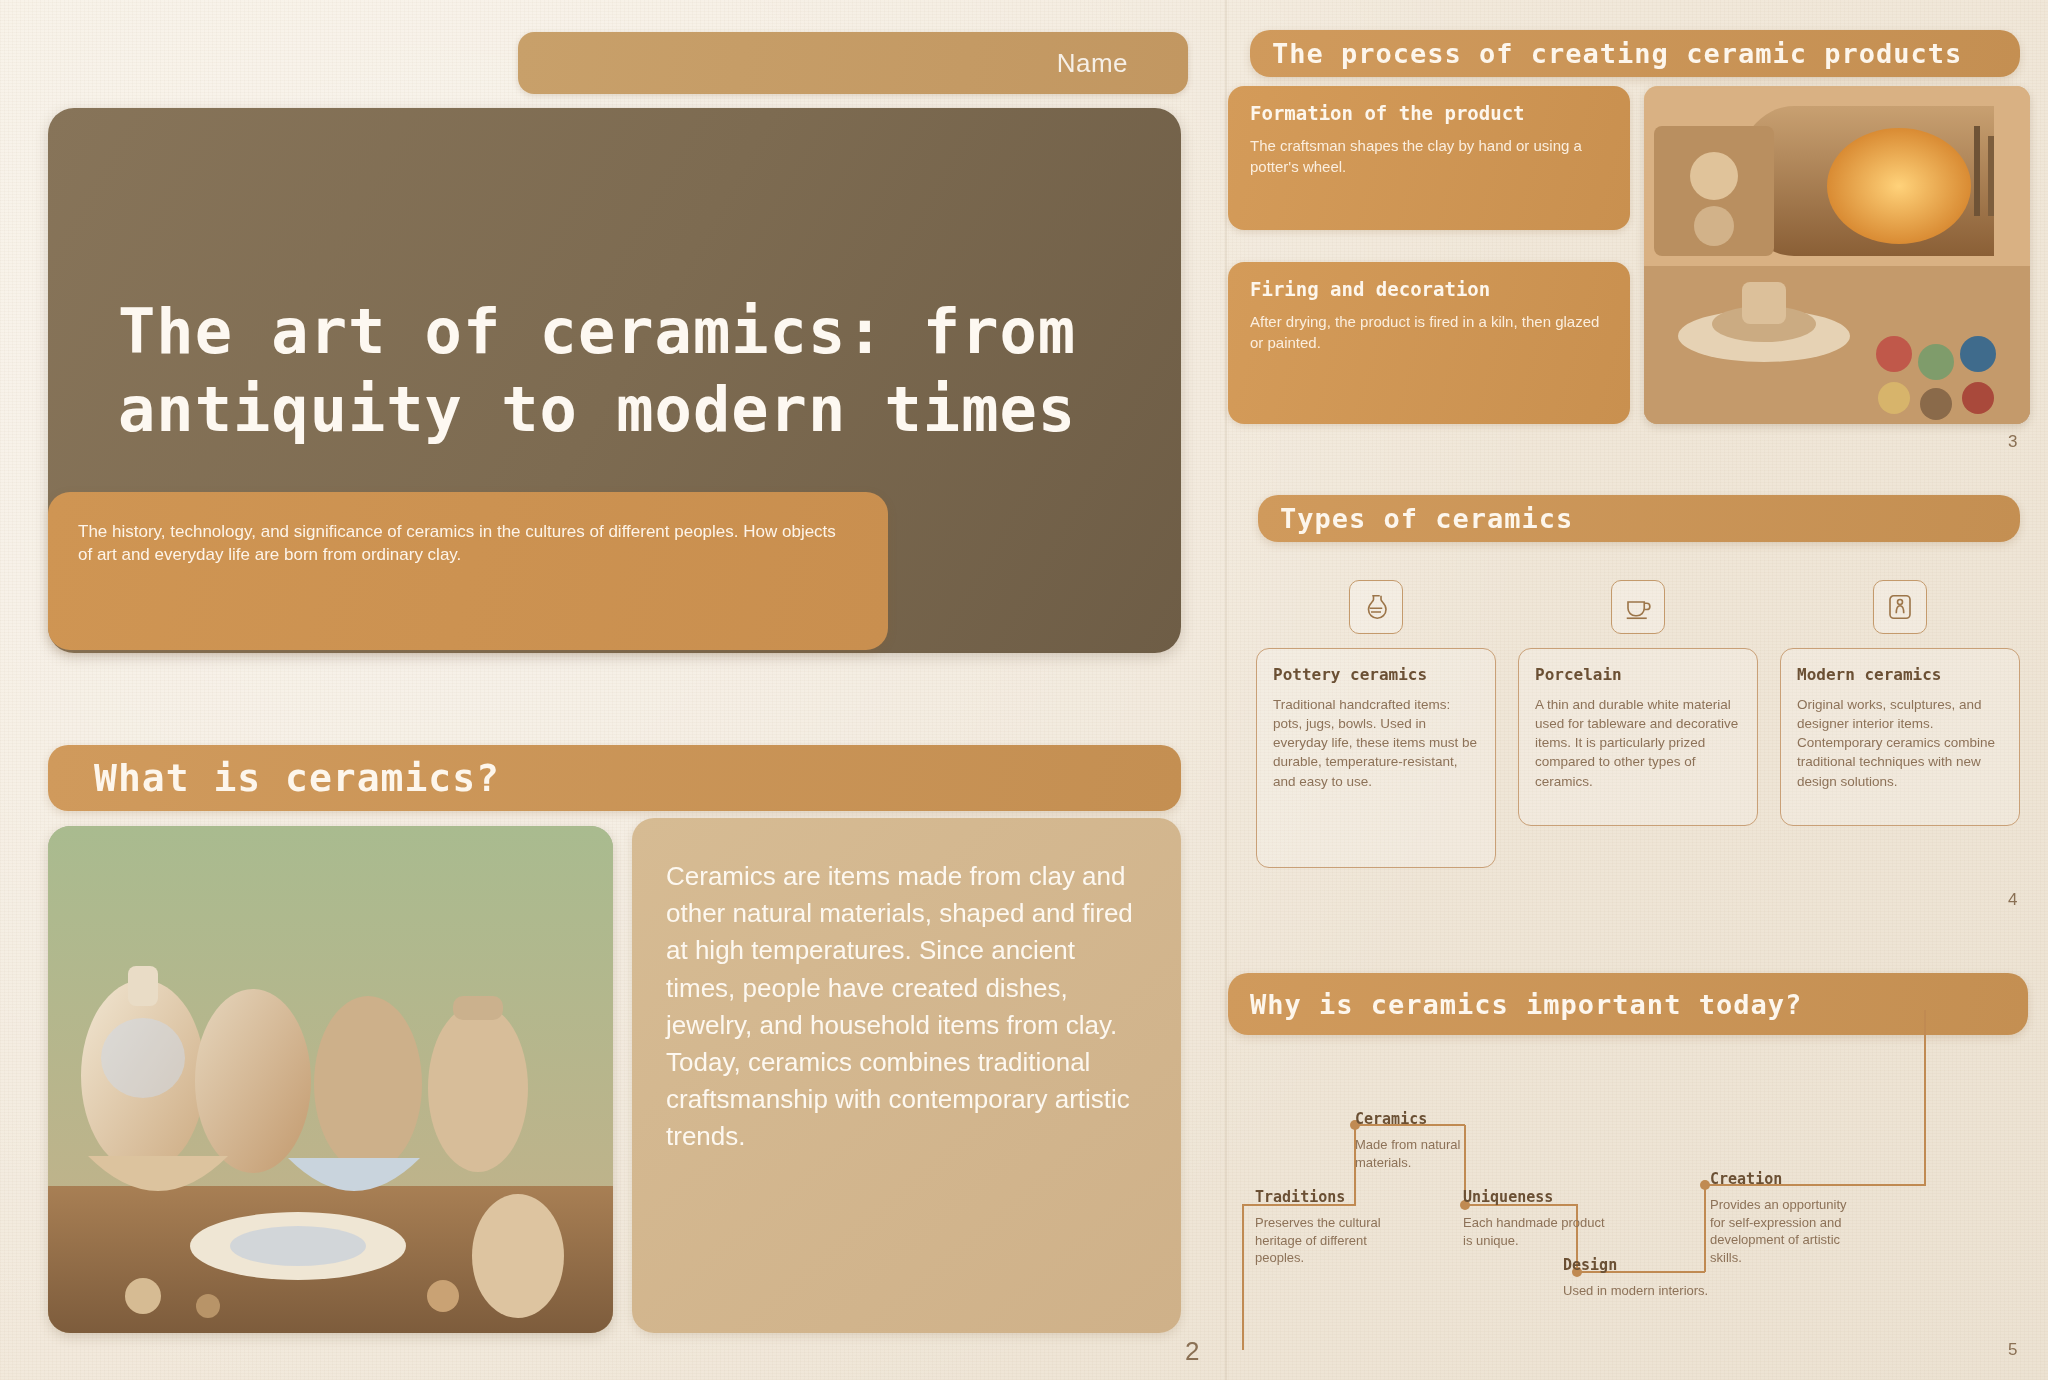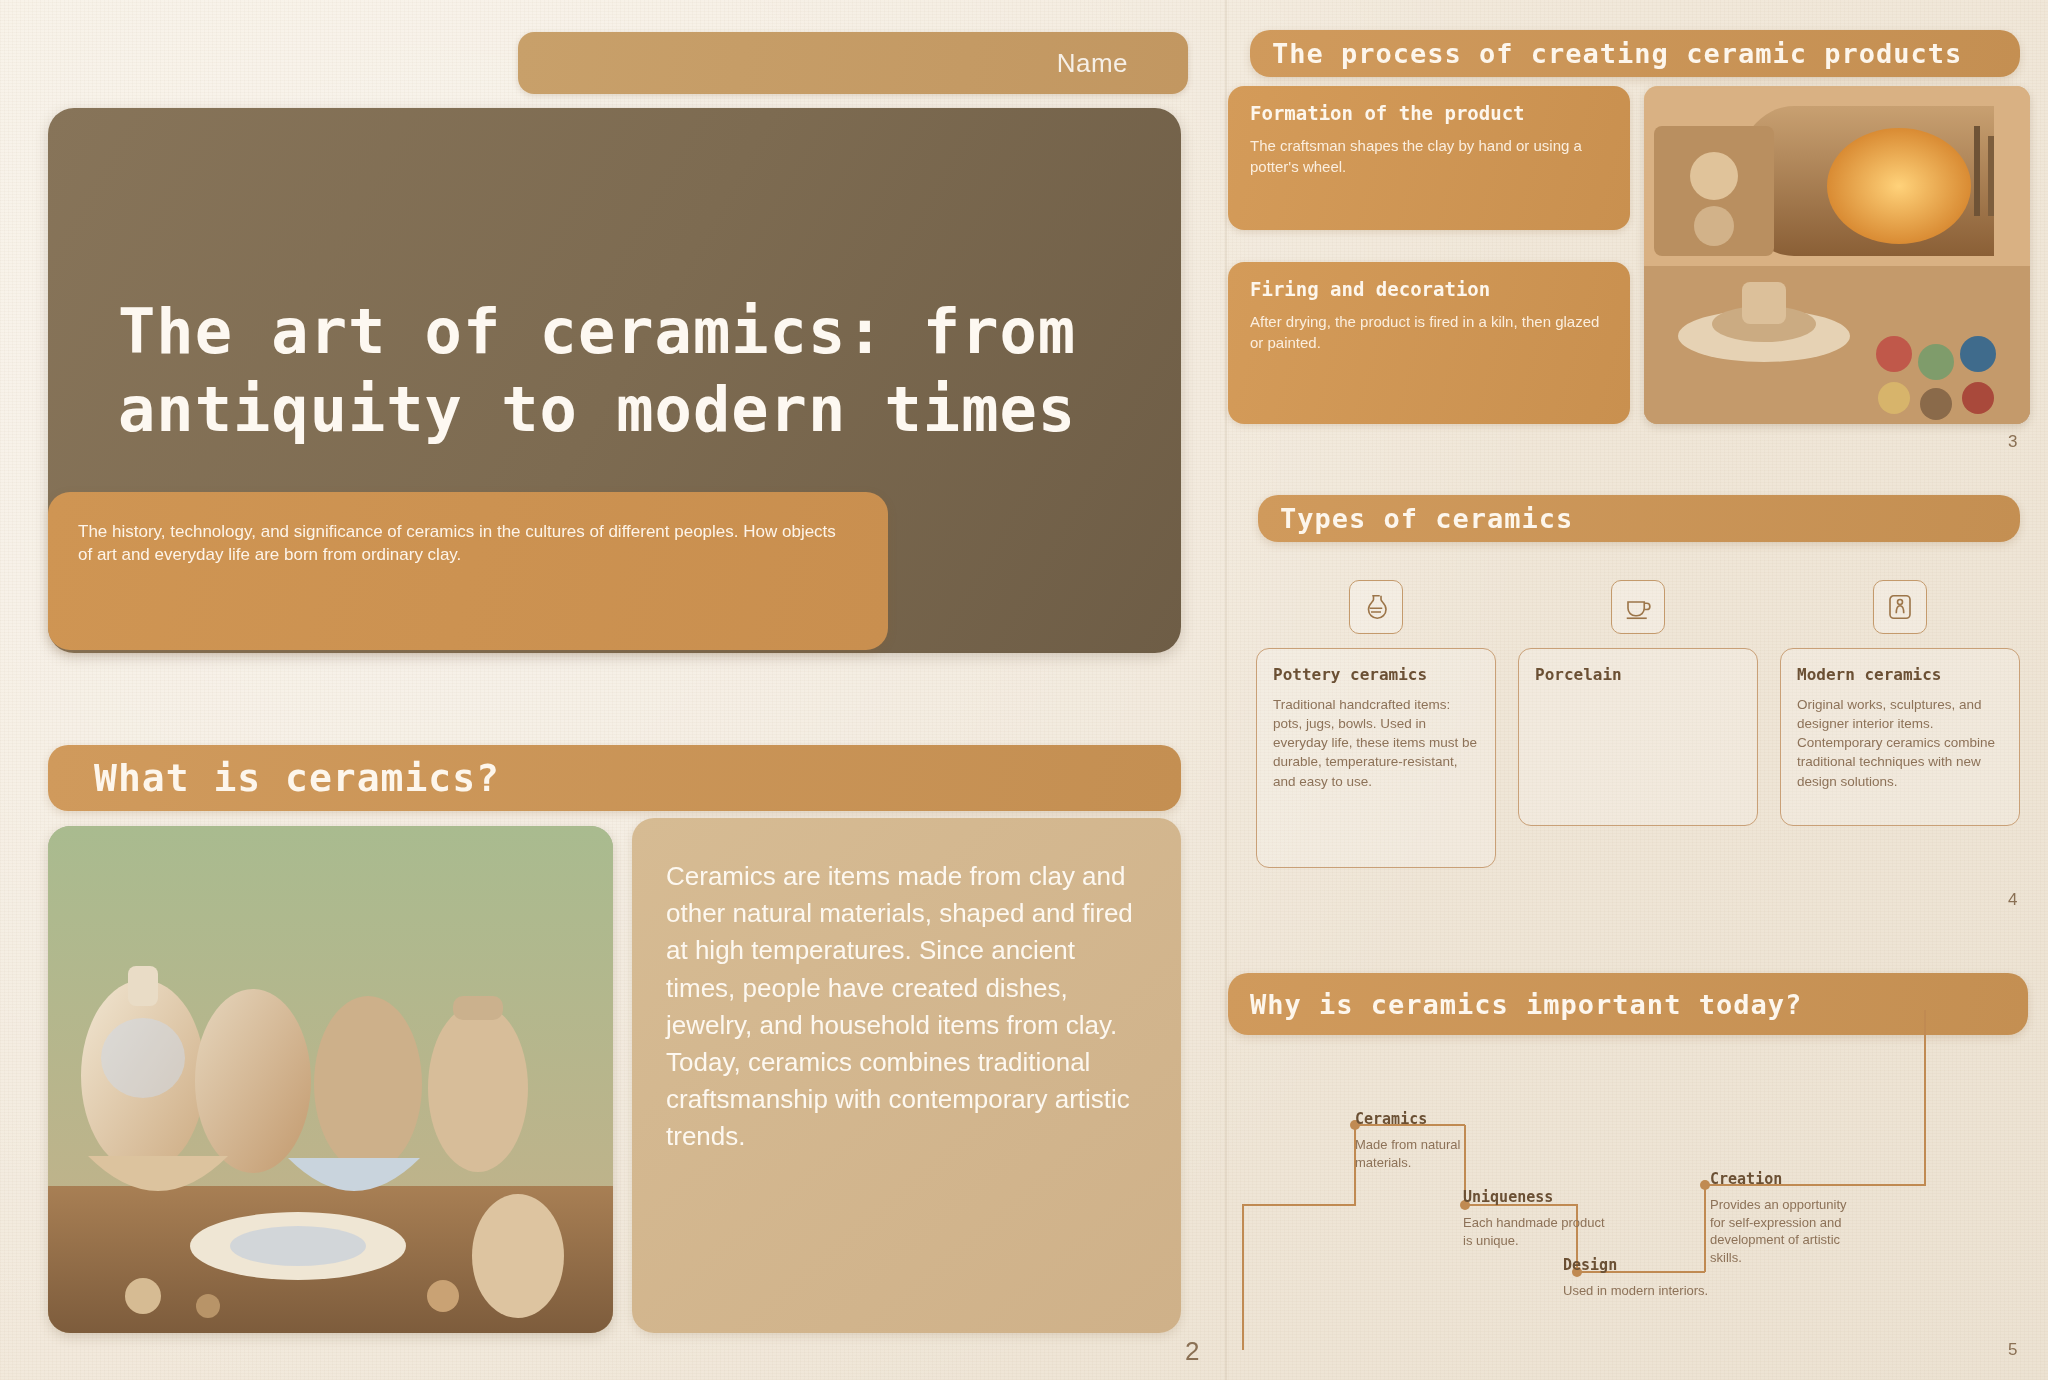--- a/index.html
+++ b/index.html
@@ -320,20 +320,21 @@
     <div class="type-col tc-2">
       <div class="type-icon">
         <svg viewBox="0 0 24 24" fill="none" stroke="#9c7549" stroke-width="1.3">
           <path d="M4 8h13v5a6 6 0 0 1-6 6H10a6 6 0 0 1-6-6z"></path>
           <path d="M17 9h2a2.5 2.5 0 0 1 0 5h-2"></path>
           <path d="M3 21h16"></path>
         </svg>
       </div>
       <div class="type-card">
         <h4>Porcelain</h4>
+        <p>A thin and durable white material used for tableware and decorative items. It is particularly prized compared to other types of ceramics.</p>
       </div>
     </div>
 
     <div class="type-col tc-3">
       <div class="type-icon">
         <svg viewBox="0 0 24 24" fill="none" stroke="#9c7549" stroke-width="1.3">
           <rect x="4" y="3" width="16" height="18" rx="3"></rect>
           <path d="M9 17c0-4 1-6 3-6s3 2 3 6"></path>
           <circle cx="12" cy="8" r="2"></circle>
         </svg>
@@ -360,20 +361,24 @@
           <path d="M480 262 L480 175 L700 175 L700 -5"></path>
         </g>
         <g fill="#c08a52">
           <circle cx="130" cy="115" r="5"></circle>
           <circle cx="240" cy="195" r="5"></circle>
           <circle cx="352" cy="262" r="5"></circle>
           <circle cx="480" cy="175" r="5"></circle>
         </g>
       </svg>
 
+      <div class="flow-node n-traditions">
+        <h5>Traditions</h5>
+        <p>Preserves the cultural heritage of different peoples.</p>
+      </div>
       <div class="flow-node n-ecology">
         <h5>Ceramics</h5>
         <p>Made from natural materials.</p>
       </div>
       <div class="flow-node n-uniqueness">
         <h5>Uniqueness</h5>
         <p>Each handmade product is unique.</p>
       </div>
       <div class="flow-node n-design">
         <h5>Design</h5>

